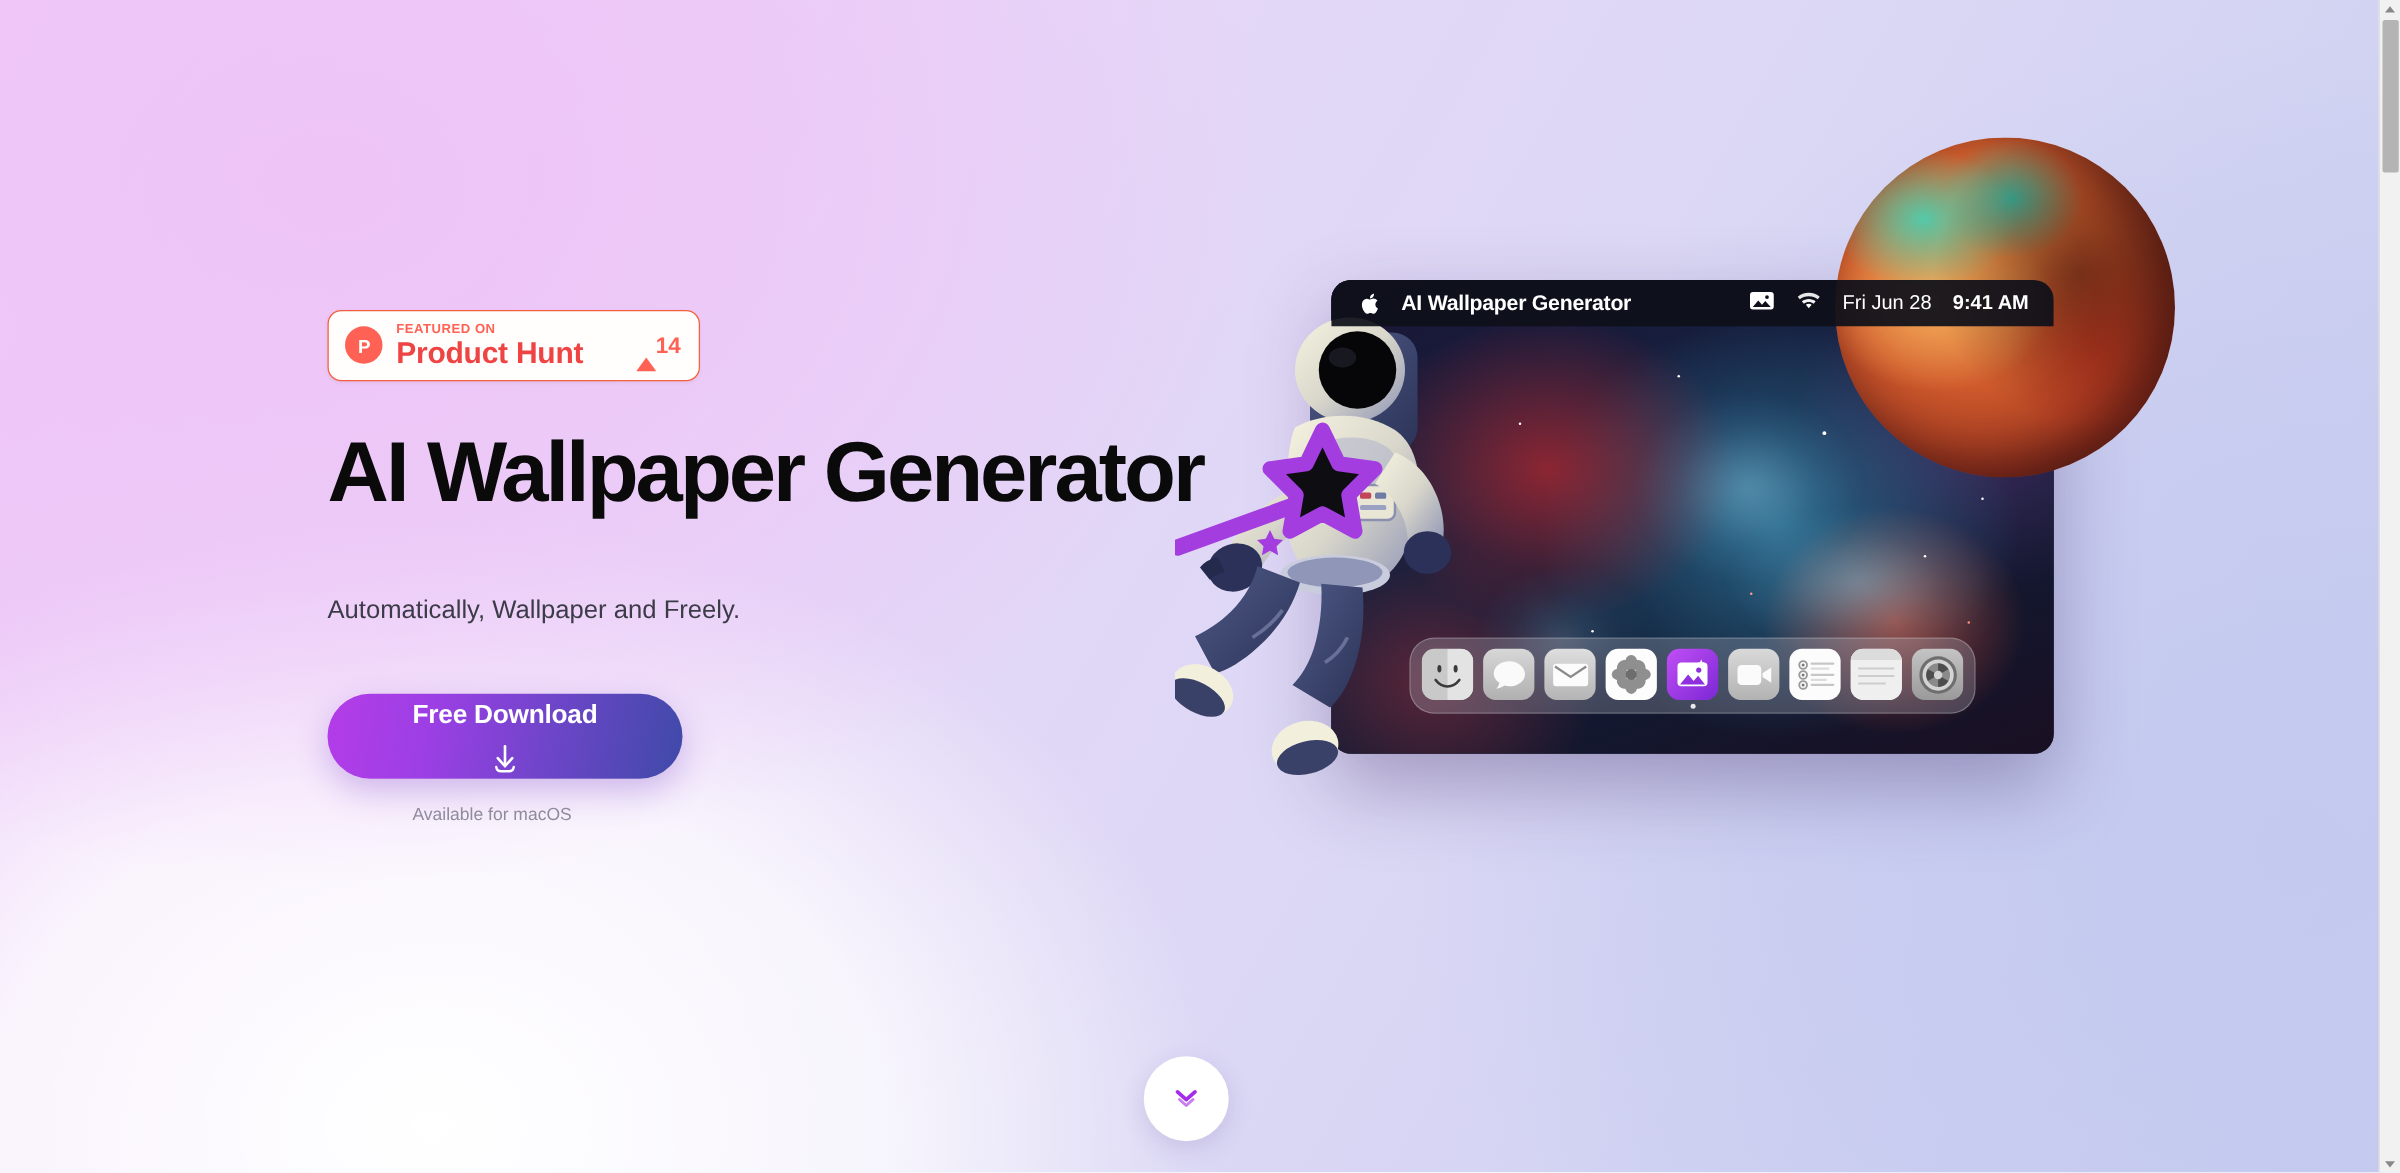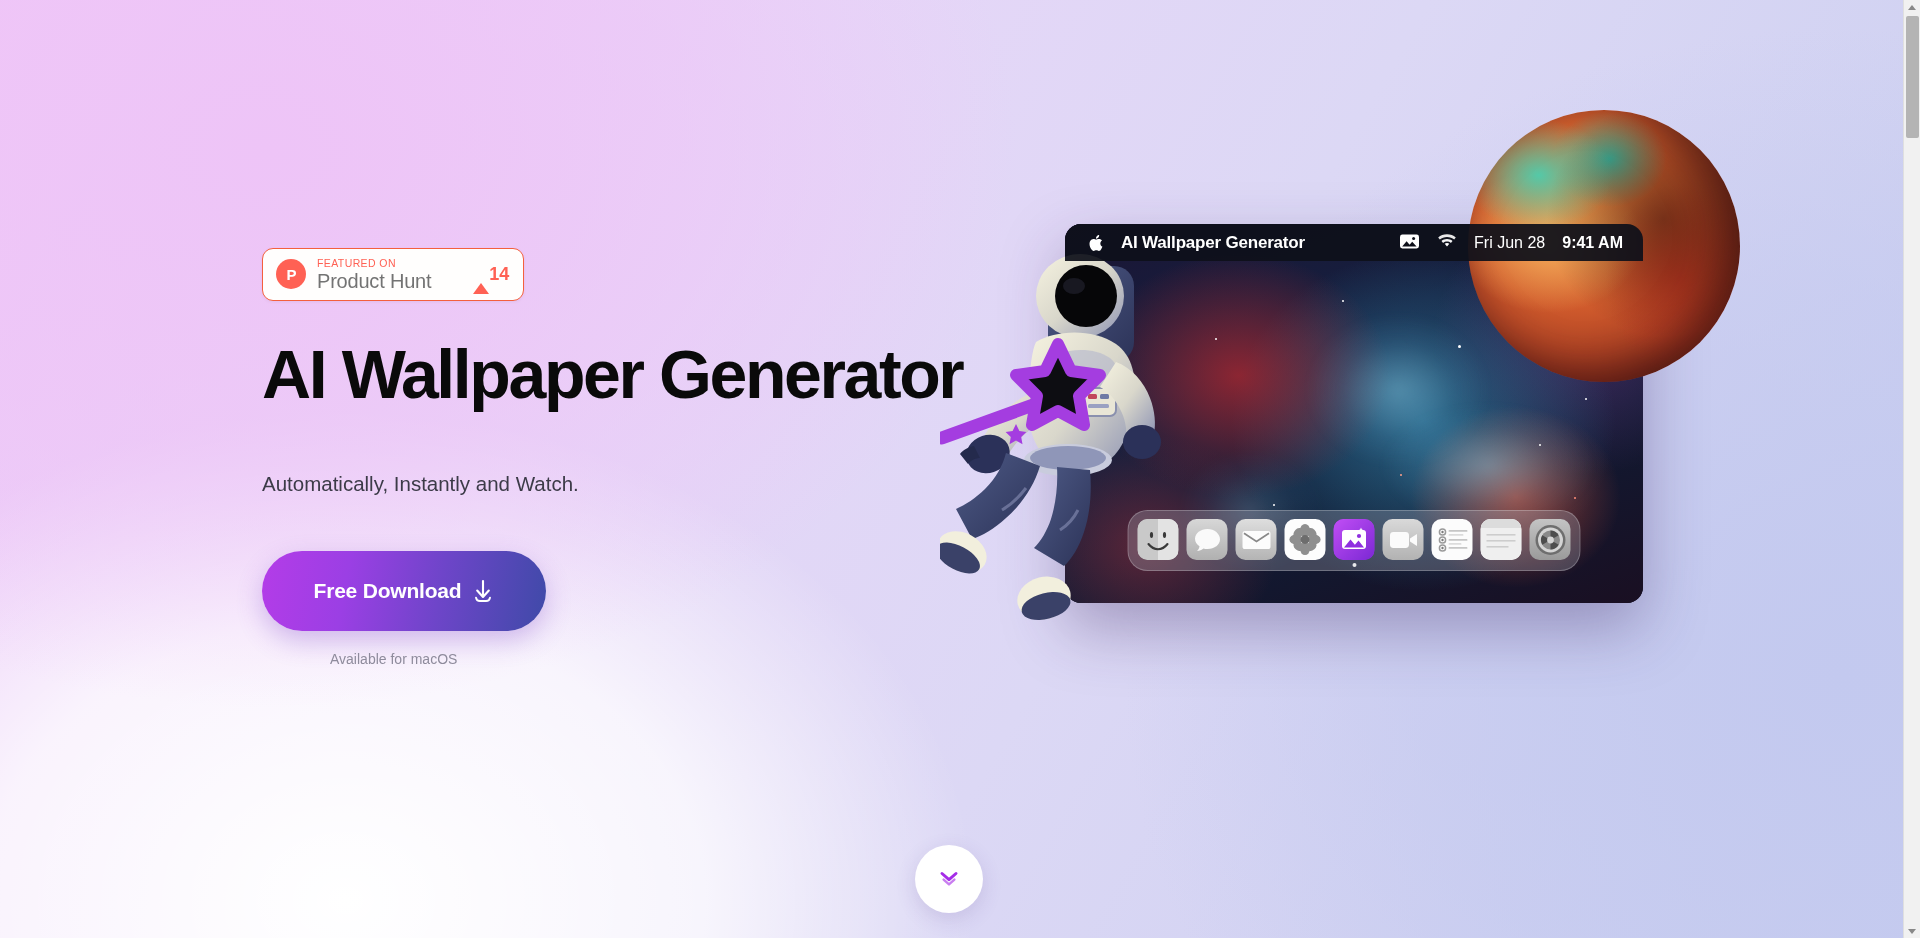--- a/index.html
+++ b/index.html
@@ -46,30 +46,30 @@
     width: 30px; height: 30px;
     border-radius: 50%;
     background: #ff6154;
     display: flex; align-items: center; justify-content: center;
     flex: 0 0 auto;
   }
   .ph-logo svg { display: block; }
   .ph-text { margin-left: 11px; line-height: 1; }
   .ph-featured {
     font-size: 10.5px;
-    font-weight: 400;
+    font-weight: 700;
     letter-spacing: 0.4px;
     color: #ff6154;
     display: block;
     margin-bottom: 2px;
   }
   .ph-name {
-    font-size: 20px;
-    font-weight: 400;
-    color: #737373;
+    font-size: 24px;
+    font-weight: 700;
+    color: #ef4444;
     letter-spacing: -0.2px;
     display: block;
   }
   .ph-votes {
     margin-left: 42px;
     text-align: center;
     line-height: 1;
     flex: 0 0 auto;
   }
   .ph-arrow {
@@ -111,28 +111,29 @@
     margin-top: 52px;
     display: flex;
     align-items: center;
     gap: 14px;
   }
   .btn {
     display: inline-flex;
     align-items: center;
     justify-content: center;
     gap: 11px;
-    height: 80px;
+    height: 68px;
     border-radius: 40px;
     font-size: 21px;
     font-weight: 700;
     cursor: pointer;
     border: none;
     font-family: inherit;
     letter-spacing: -0.2px;
+    flex-direction: column;
   }
   .btn-primary {
     width: 284px;
     color: #ffffff;
     background: linear-gradient(100deg, #b43ce8 0%, #9b3fe4 30%, #6e45c9 62%, #3f4aa8 100%);
     box-shadow: 0 10px 26px rgba(115,60,200,0.30);
   }
   .btn-secondary {
     width: 285px;
     color: #b63ae8;
@@ -586,21 +587,21 @@
         <span class="ph-count">14</span>
       </span>
     </a>
 
     
     <h1 class="headline">AI Wallpaper Generator</h1>
 
     
     <p class="subtitle">
       <br>
-      <span>Automatically, Instantly and Watch.</span>
+      <span>Automatically, Wallpaper and Freely.</span>
     </p>
 
     
     <div class="cta-row">
       <button class="btn btn-primary">
         <span>Free Download</span>
         <span>
           <svg width="22" height="24" viewBox="0 0 22 24" fill="none" stroke="#ffffff" stroke-width="2.1" stroke-linecap="round" stroke-linejoin="round">
             <path d="M11 2v15"></path>
             <path d="M5.2 11.5L11 18l5.8-6.5"></path>

